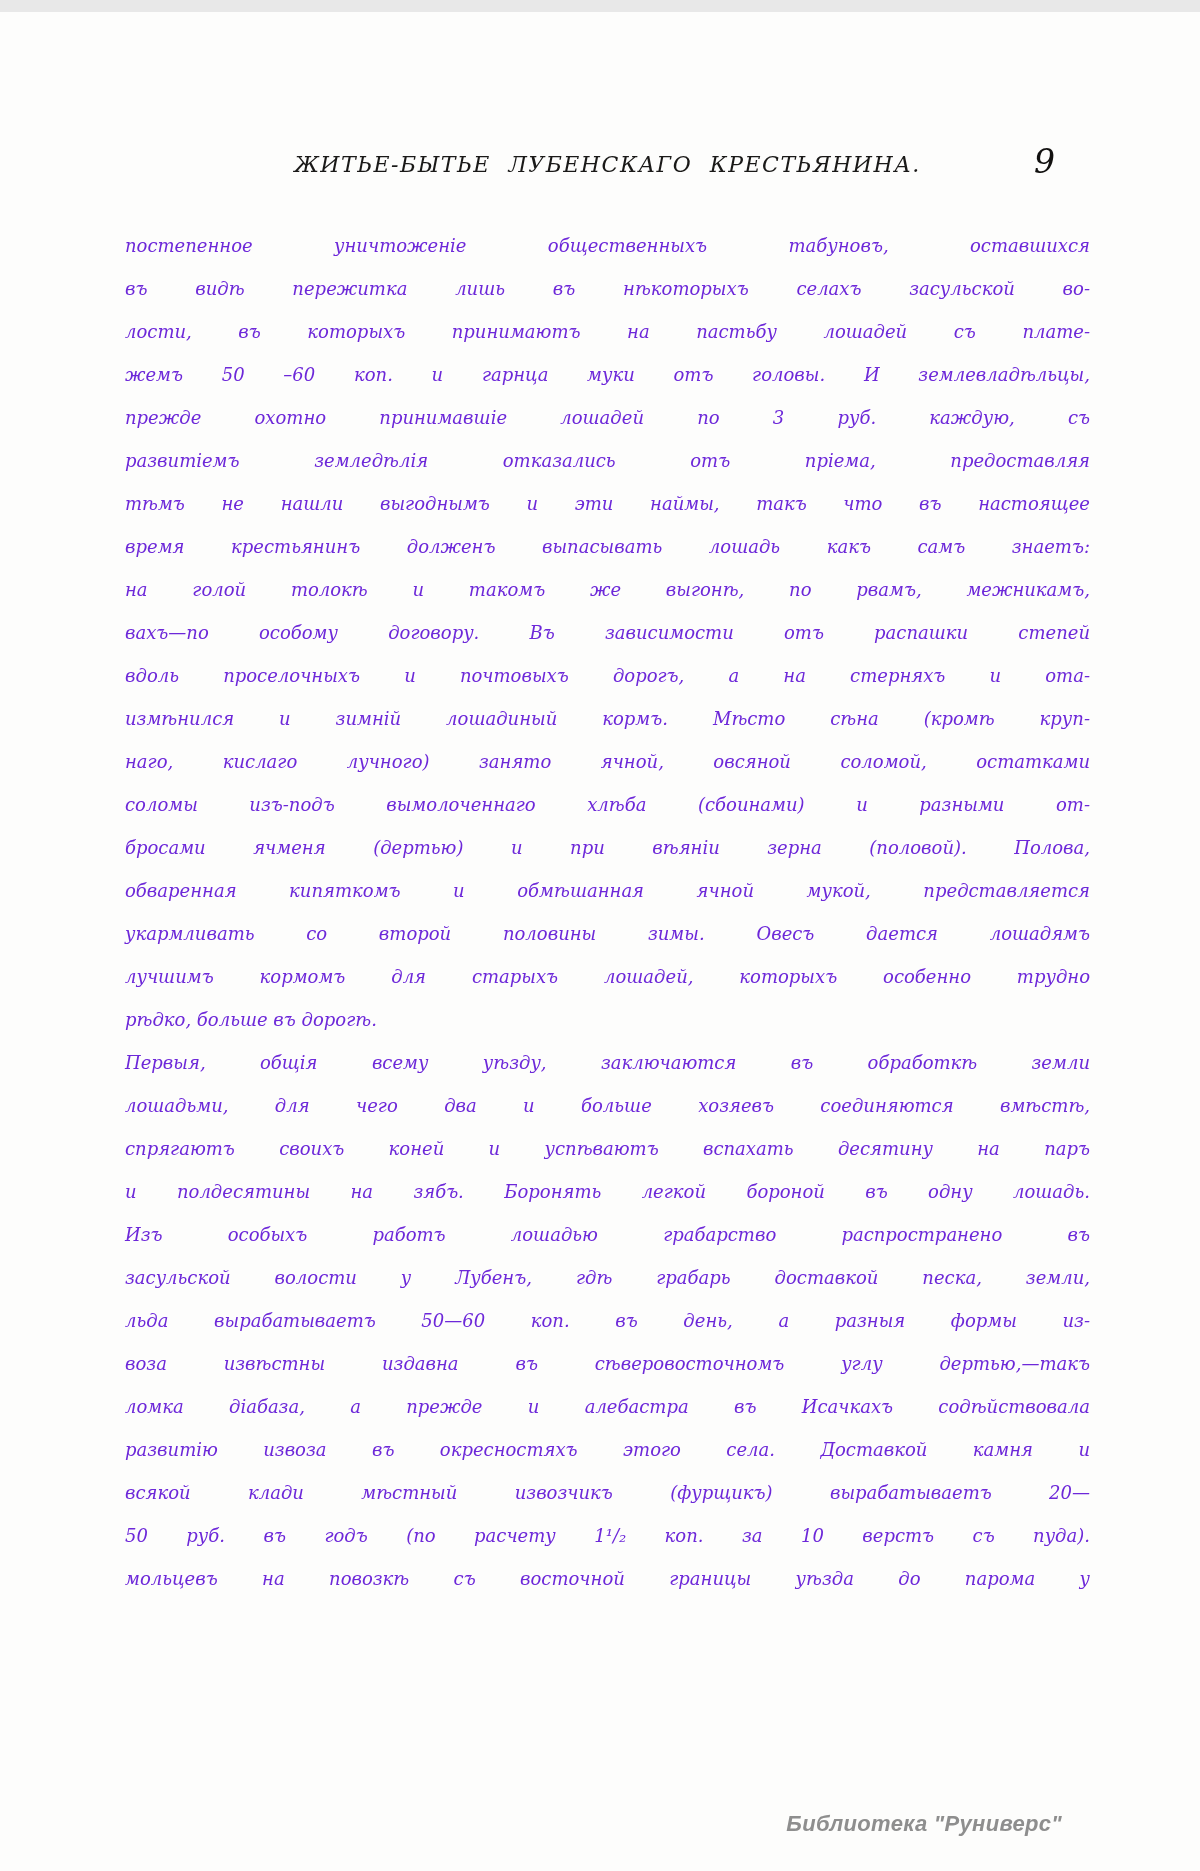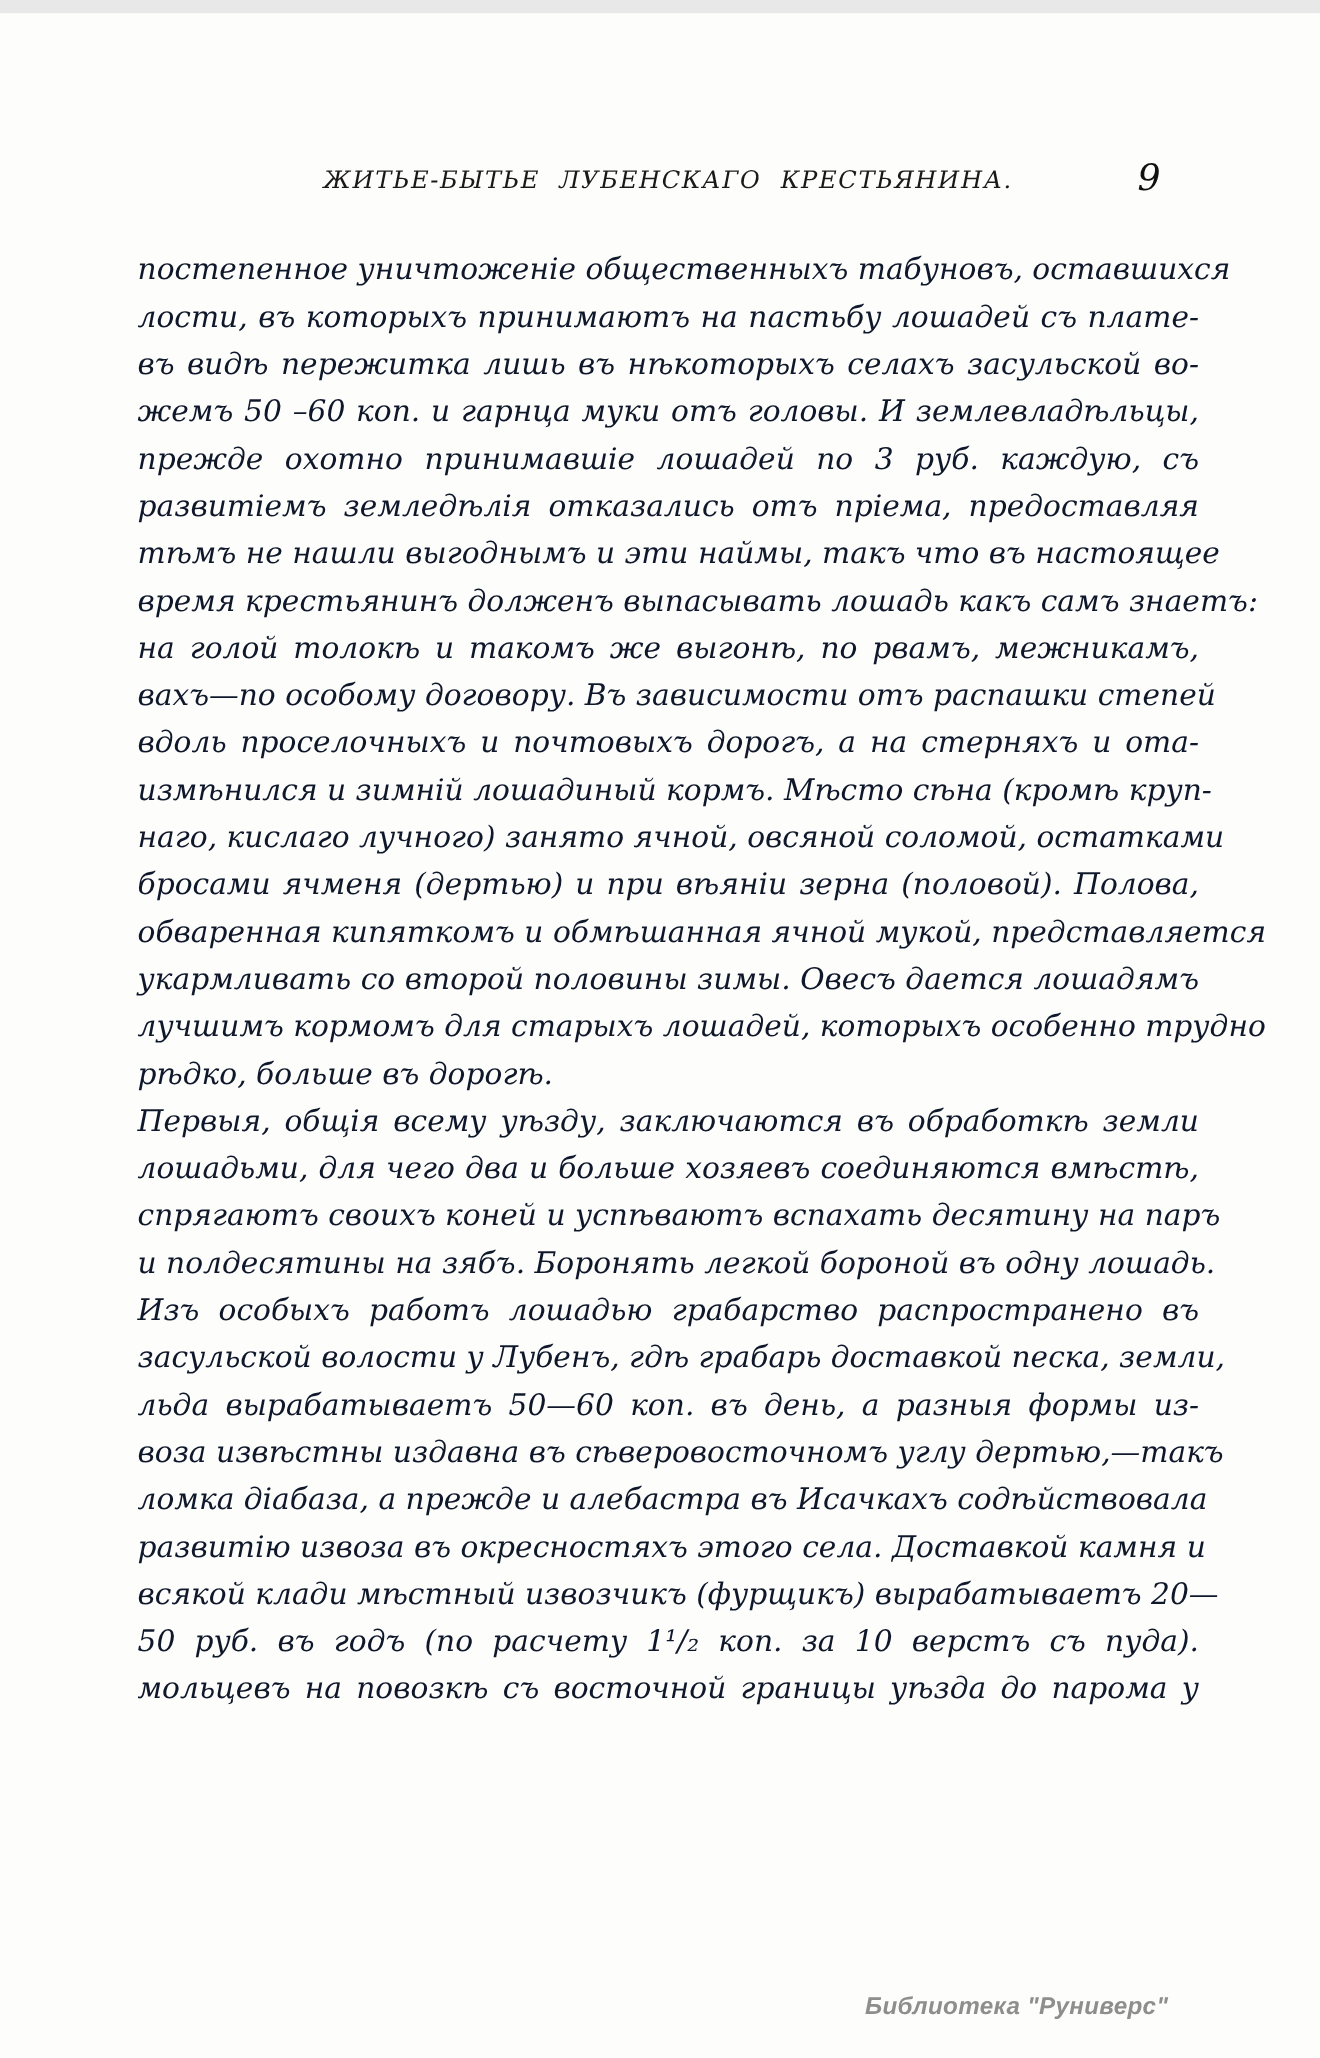--- a/index.html
+++ b/index.html
@@ -32,23 +32,23 @@
     font-family: "DejaVu Serif", serif;
     font-size: 33px;
     color: #121110;
   }
   .text-block {
     position: absolute;
     top: 212px;
     left: 125px;
     width: 965px;
     font-family: "DejaVu Serif", serif;
-    font-size: 27px;
+    font-size: 18px;
     line-height: 43px;
-    color: #0f172a;
+    color: #6d28d9;
   }
   .line {
     text-align: justify;
     text-align-last: justify;
     text-justify: inter-word;
     white-space: nowrap;
     overflow: visible;
   }
   .line.flush { text-align-last: left; }
   .line.indent { text-indent: 56px; }
@@ -66,32 +66,33 @@
 <body>
 
 <div class="page" style="background: rgb(253, 253, 252);">
 
   <div class="running-header">ЖИТЬЕ-БЫТЬЕ ЛУБЕНСКАГО КРЕСТЬЯНИНА.</div>
 
   <div class="page-number">9</div>
 
   <div class="text-block">
       <div class="line">постепенное уничтоженіе общественныхъ табуновъ, оставшихся</div>
+      <div class="line">въ видѣ пережитка лишь въ нѣкоторыхъ селахъ засульской во-</div>
       <div class="line">лости, въ которыхъ принимаютъ на пастьбу лошадей съ плате-</div>
-      <div class="line">въ видѣ пережитка лишь въ нѣкоторыхъ селахъ засульской во-</div>
       <div class="line">жемъ 50 –60 коп. и гарнца муки отъ головы. И землевладѣльцы,</div>
       <div class="line">прежде охотно принимавшіе лошадей по 3 руб. каждую, съ</div>
       <div class="line">развитіемъ земледѣлія отказались отъ пріема, предоставляя</div>
       <div class="line">тѣмъ не нашли выгоднымъ и эти наймы, такъ что въ настоящее</div>
       <div class="line">время крестьянинъ долженъ выпасывать лошадь какъ самъ знаетъ:</div>
       <div class="line">на голой толокѣ и такомъ же выгонѣ, по рвамъ, межникамъ,</div>
       <div class="line">вахъ—по особому договору. Въ зависимости отъ распашки степей</div>
       <div class="line">вдоль проселочныхъ и почтовыхъ дорогъ, а на стерняхъ и ота-</div>
       <div class="line">измѣнился и зимній лошадиный кормъ. Мѣсто сѣна (кромѣ круп-</div>
       <div class="line">наго, кислаго лучного) занято ячной, овсяной соломой, остатками</div>
+      <div class="line">соломы изъ-подъ вымолоченнаго хлѣба (сбоинами) и разными от-</div>
       <div class="line">бросами ячменя (дертью) и при вѣяніи зерна (половой). Полова,</div>
       <div class="line">обваренная кипяткомъ и обмѣшанная ячной мукой, представляется</div>
       <div class="line">укармливать со второй половины зимы. Овесъ дается лошадямъ</div>
       <div class="line">лучшимъ кормомъ для старыхъ лошадей, которыхъ особенно трудно</div>
       <div class="line flush">рѣдко, больше въ дорогѣ.</div>
       <div class="line">Первыя, общія всему уѣзду, заключаются въ обработкѣ земли</div>
       <div class="line">лошадьми, для чего два и больше хозяевъ соединяются вмѣстѣ,</div>
       <div class="line">спрягаютъ своихъ коней и успѣваютъ вспахать десятину на паръ</div>
       <div class="line">и полдесятины на зябъ. Боронять легкой бороной въ одну лошадь.</div>
       <div class="line">Изъ особыхъ работъ лошадью грабарство распространено въ</div>

